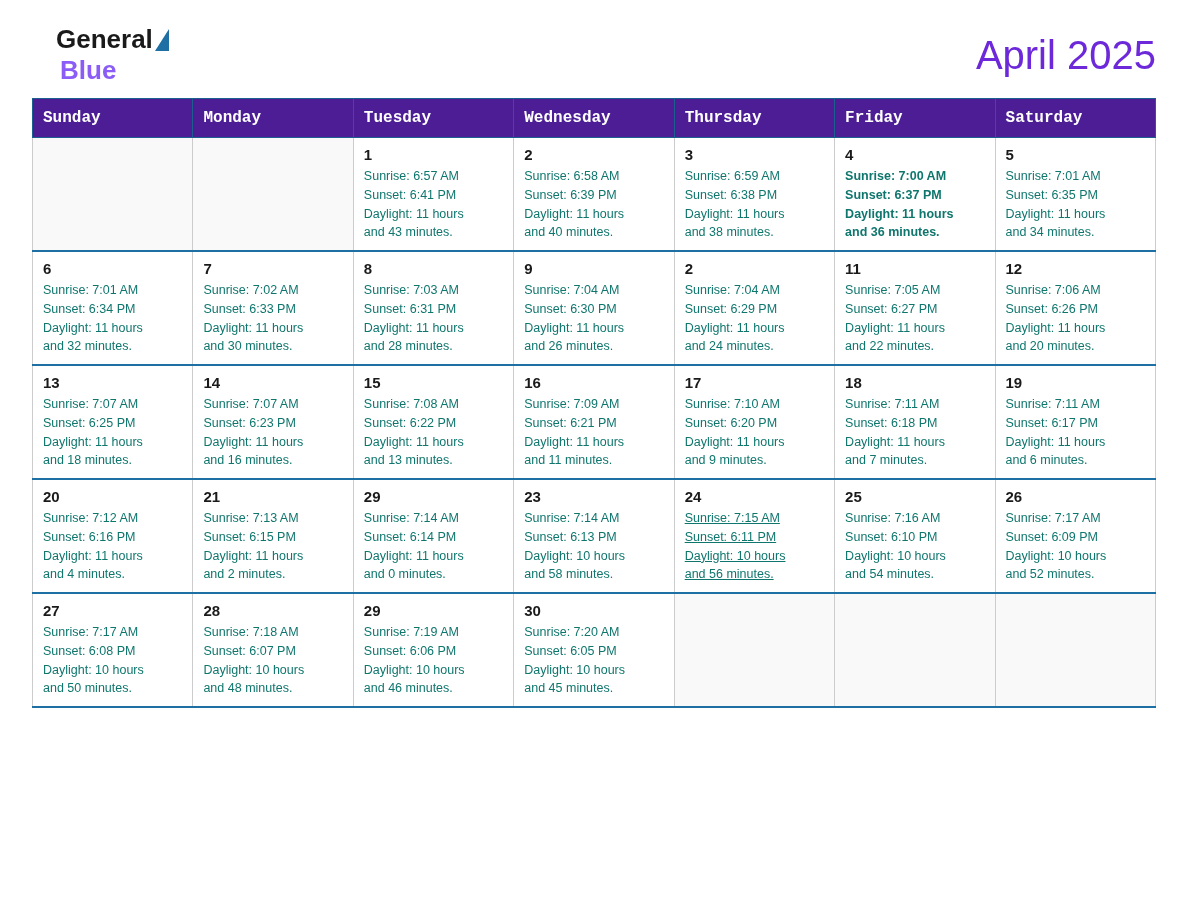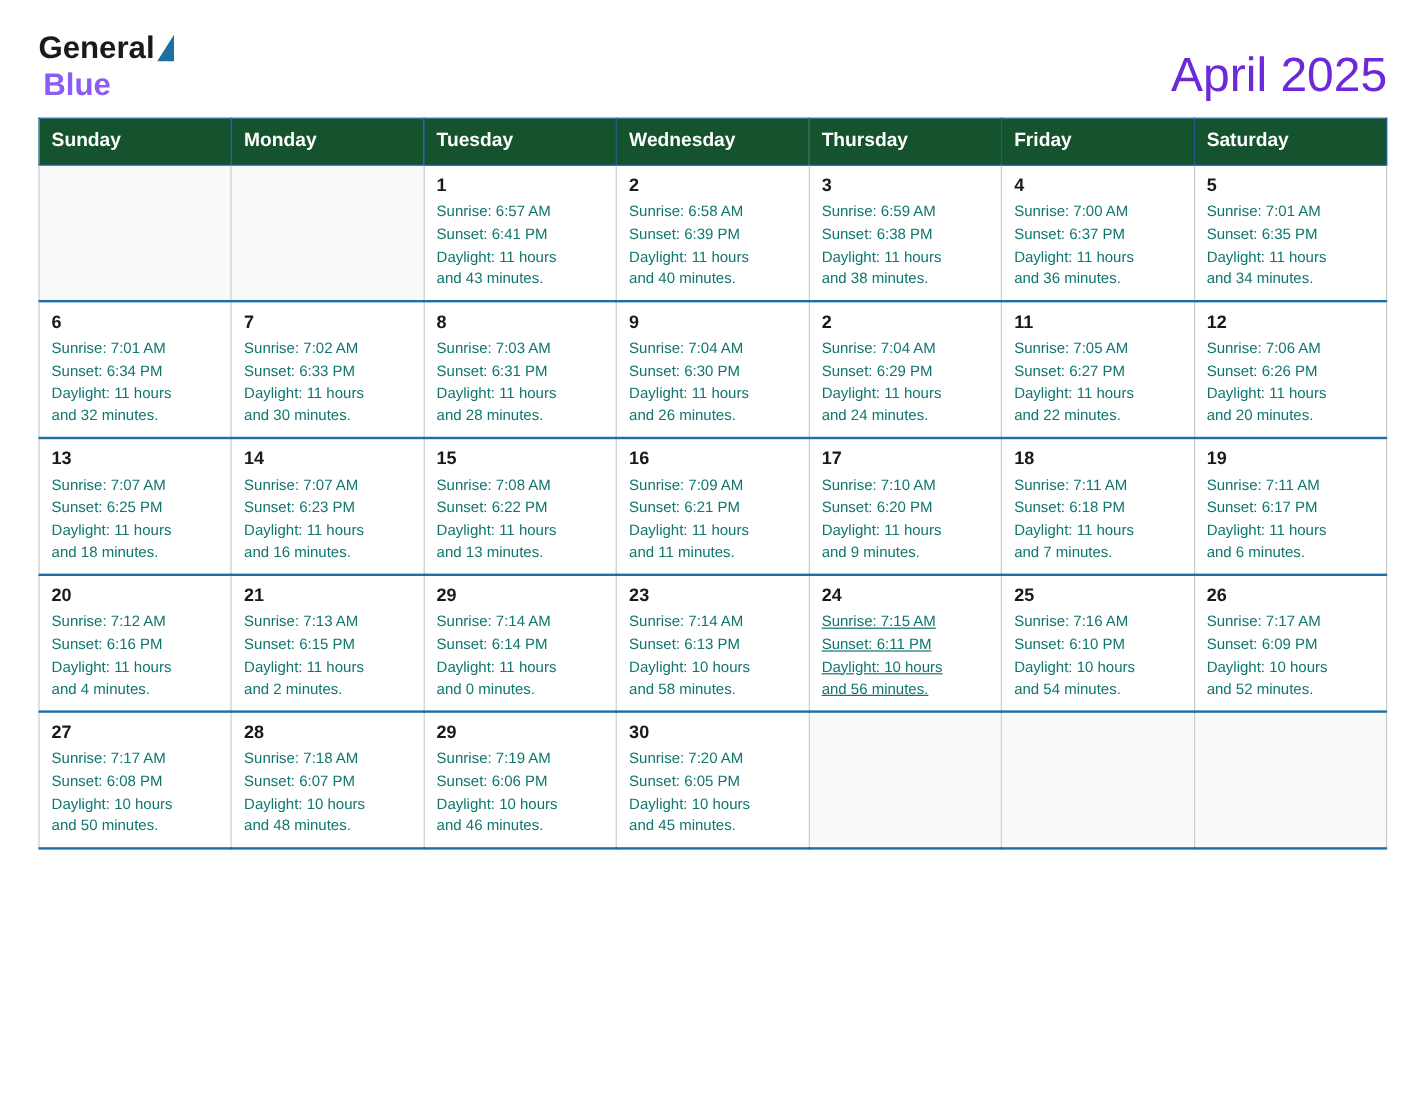--- a/index.html
+++ b/index.html
@@ -7,22 +7,23 @@
       font-family: Arial, sans-serif;
       background: #fff;
       color: #222;
       padding: 24px 32px;
       width: 1188px;
       min-height: 918px;
     }
     .header {
       display: flex;
       justify-content: space-between;
-      align-items: flex-end;
+      align-items: center;
       margin-bottom: 12px;
+      margin-left: 24px;
     }
     .logo {
       display: flex;
       flex-direction: column;
       align-items: flex-start;
     }
     .logo-text {
       display: flex;
       align-items: center;
       font-size: 26px;
@@ -57,22 +58,23 @@
       font-size: 22px;
       color: #333;
       margin-top: 4px;
     }
     .calendar {
       width: 100%;
       border-collapse: collapse;
       margin-top: 8px;
     }
     .calendar thead tr {
-      background-color: #14532d;
+      background-color: #4c1d95;
       color: #fff;
+      font-family: Liberation Mono, monospace;
     }
     .calendar thead th {
       padding: 10px 10px;
       font-size: 16px;
       font-weight: 600;
       text-align: left;
       border: 1px solid #1a5f8e;
     }
     .calendar tbody td {
       vertical-align: top;
@@ -152,21 +154,21 @@
         </td>
         <td>
           <span class="day-number">3</span>
           <div class="day-info" style="white-space: pre-line;">Sunrise: 6:59 AM
 Sunset: 6:38 PM
 Daylight: 11 hours
 and 38 minutes.</div>
         </td>
         <td>
           <span class="day-number">4</span>
-          <div class="day-info" style="white-space: pre-line;">Sunrise: 7:00 AM
+          <div class="day-info" style="white-space: pre-line; font-weight: bold;">Sunrise: 7:00 AM
 Sunset: 6:37 PM
 Daylight: 11 hours
 and 36 minutes.</div>
         </td>
         <td>
           <span class="day-number">5</span>
           <div class="day-info" style="white-space: pre-line;">Sunrise: 7:01 AM
 Sunset: 6:35 PM
 Daylight: 11 hours
 and 34 minutes.</div>

